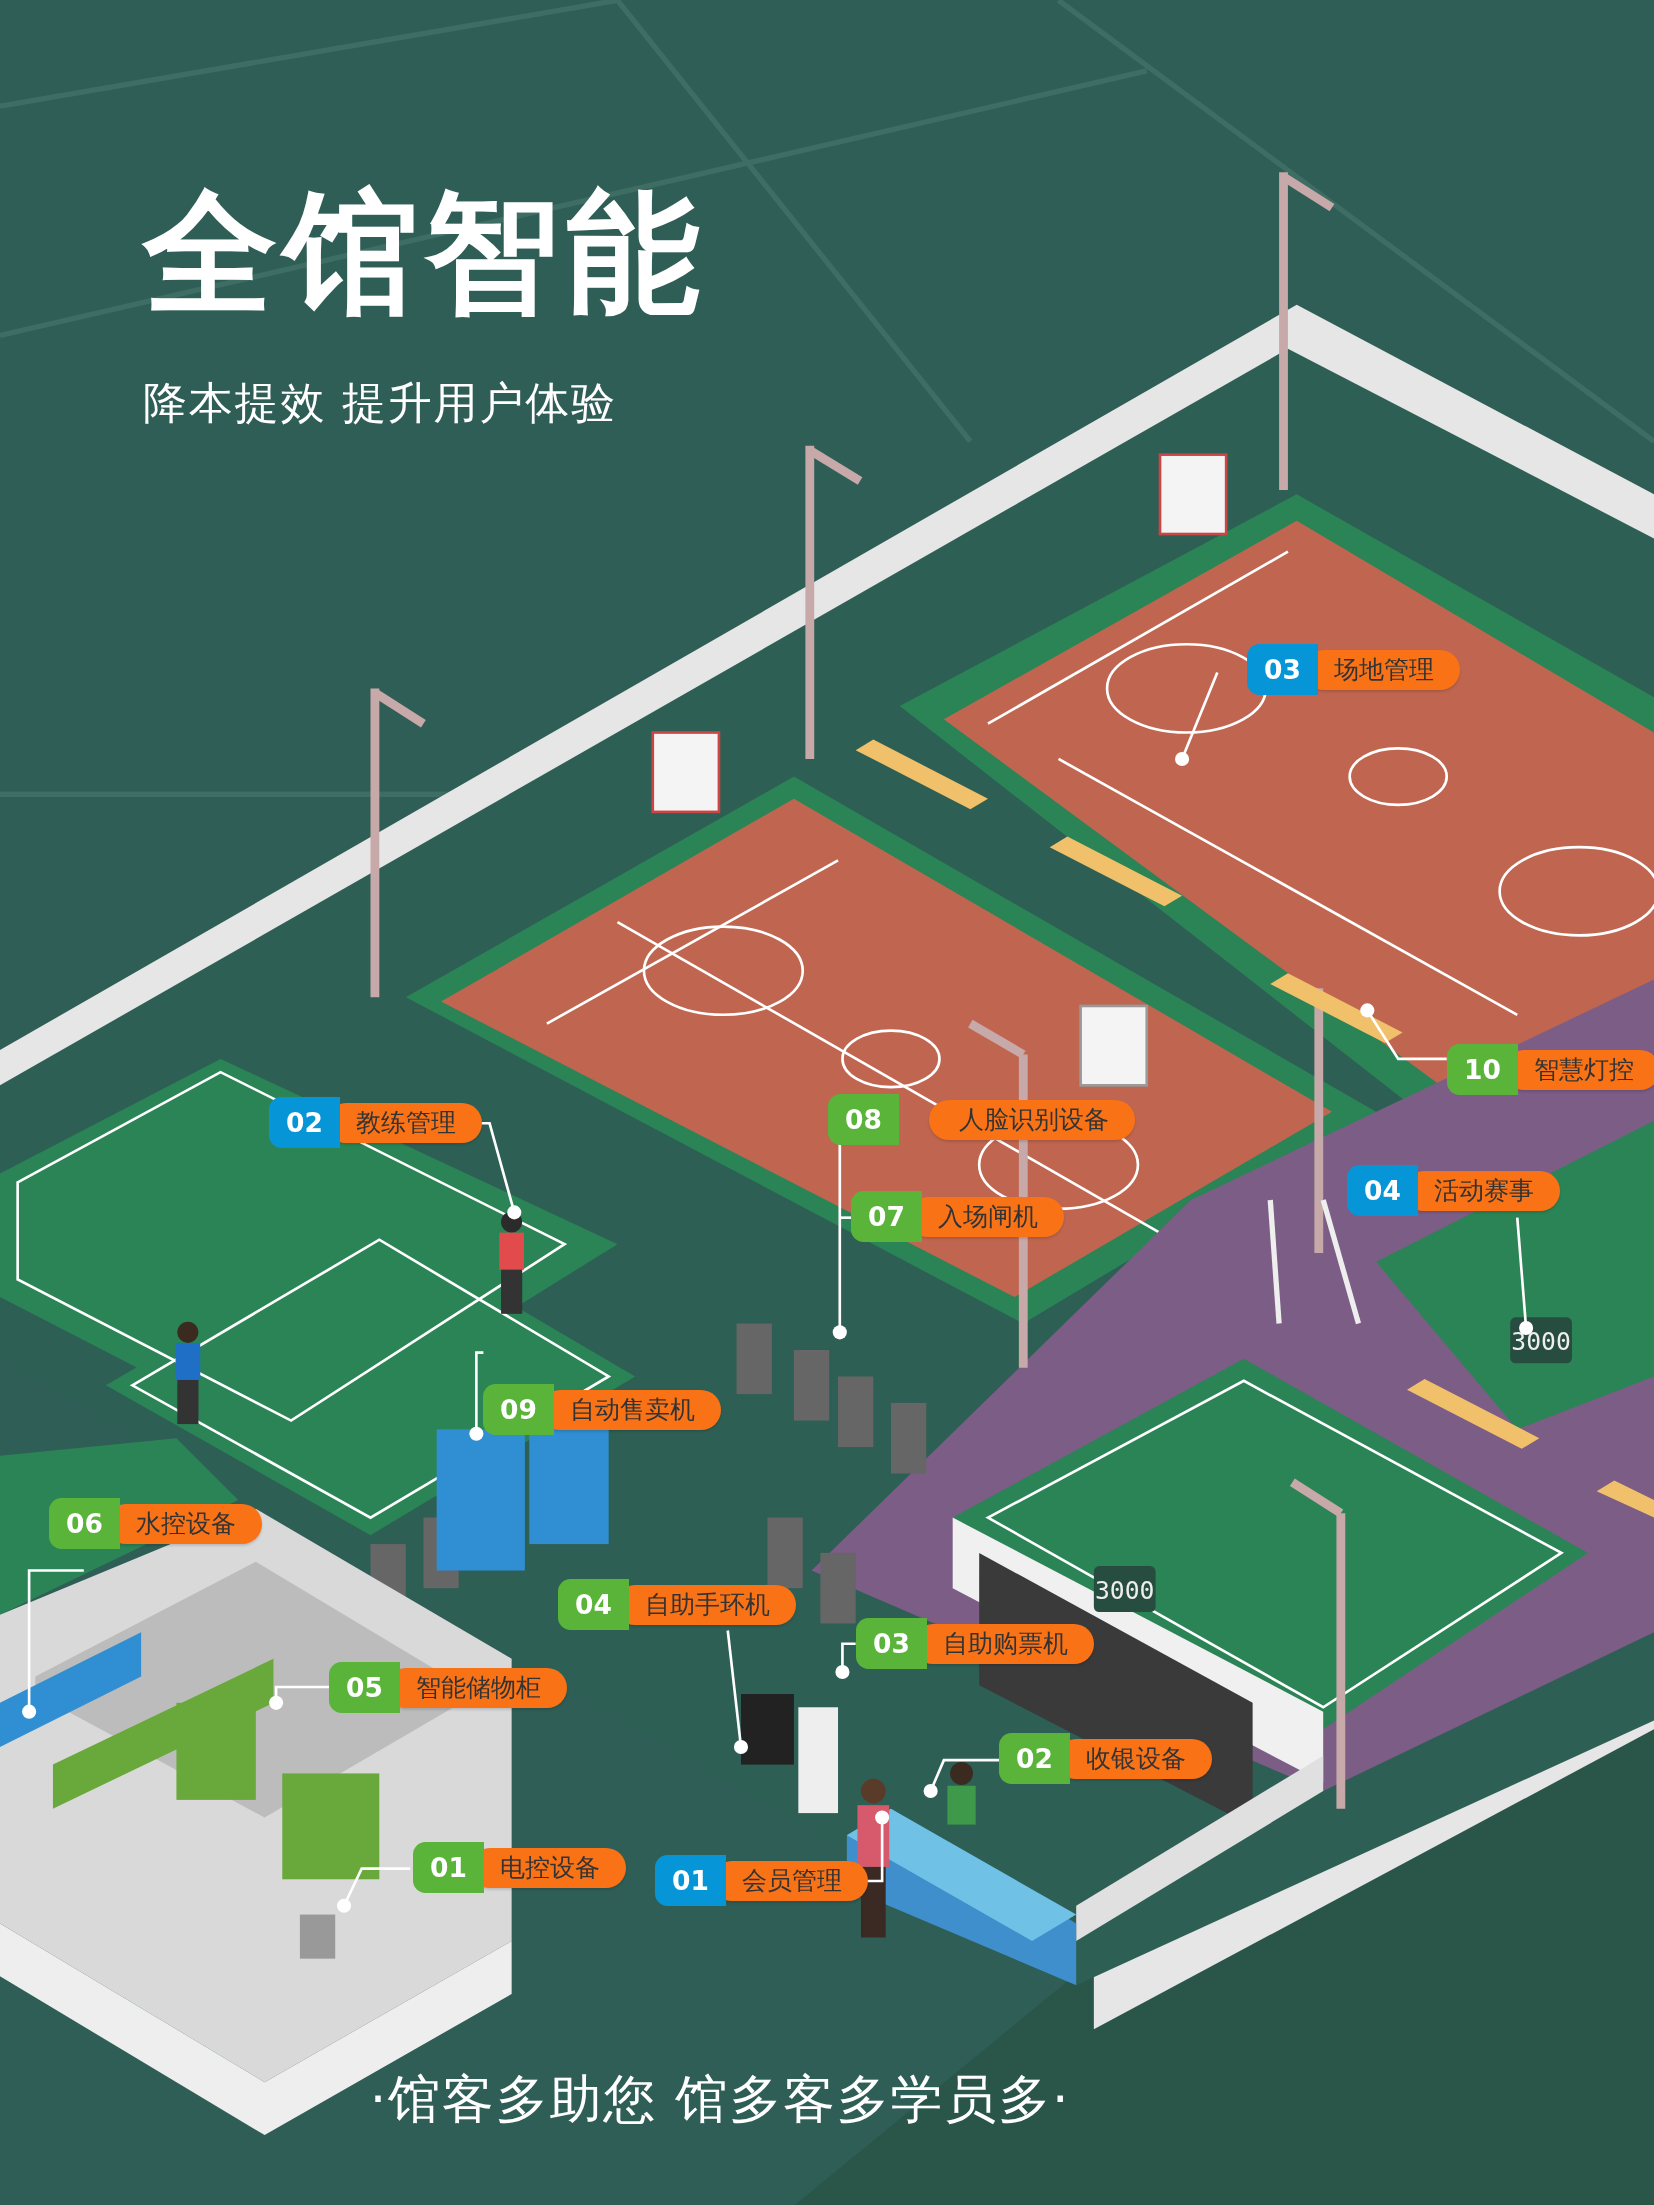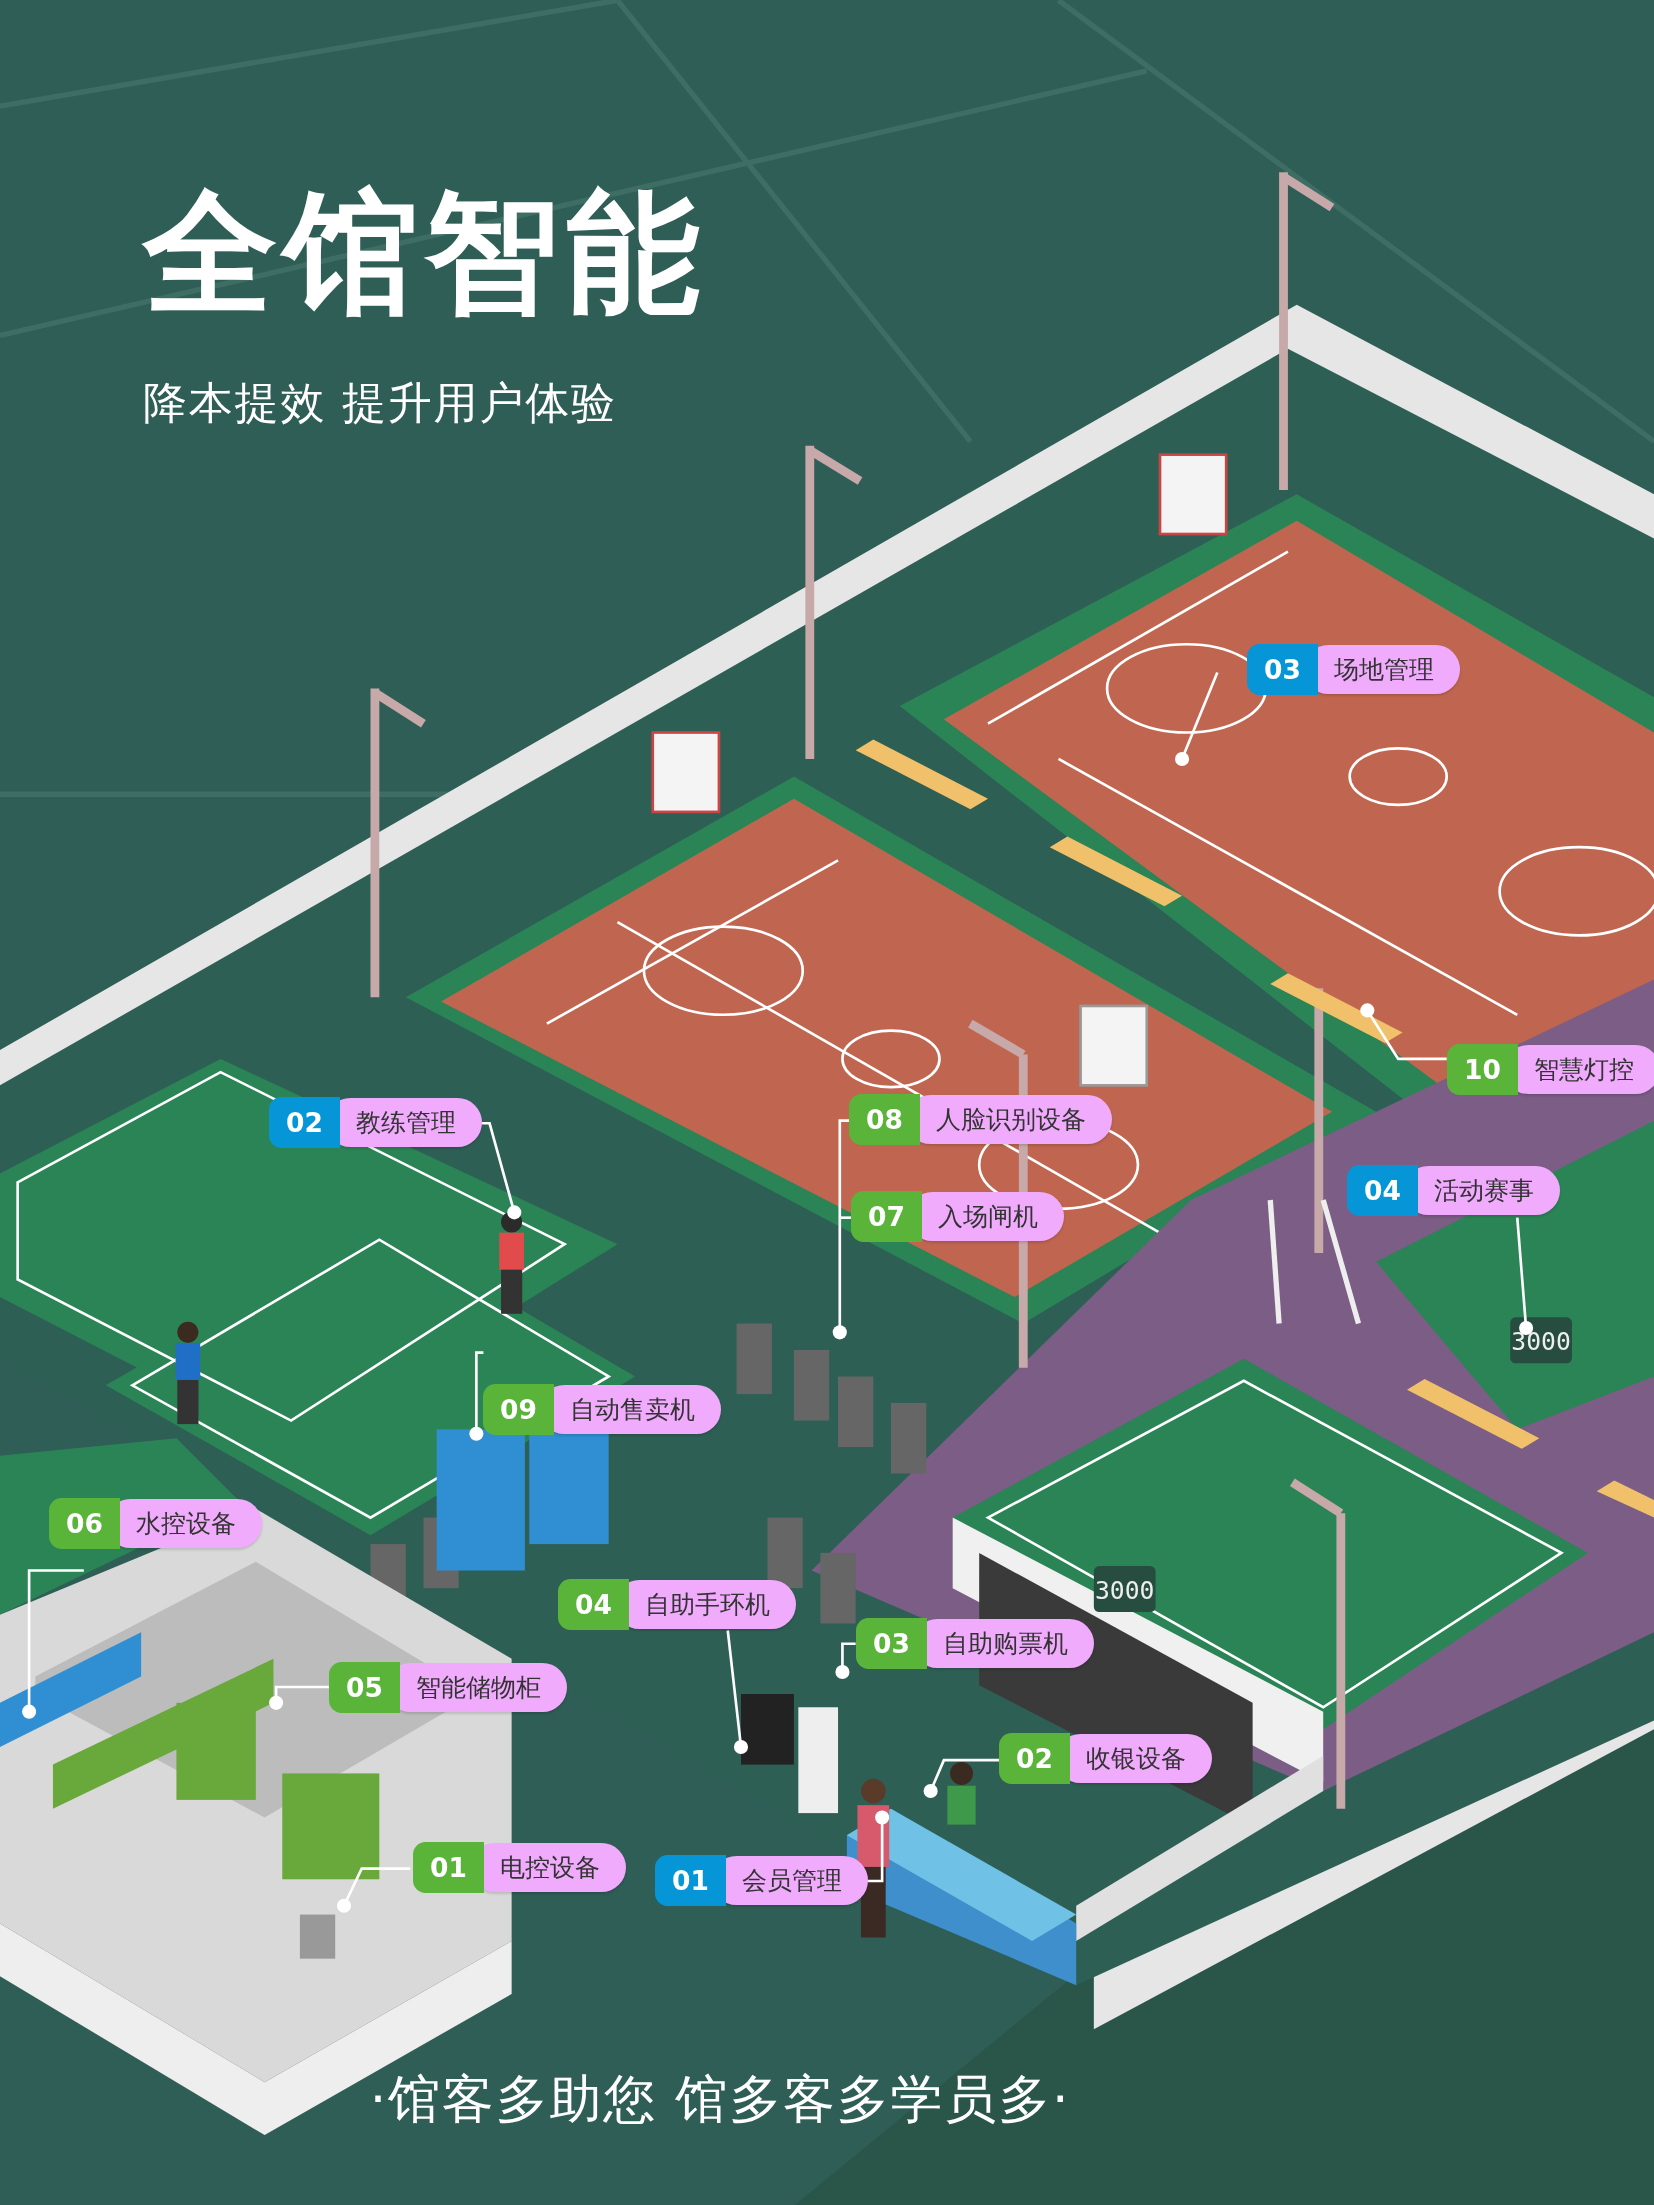--- a/index.html
+++ b/index.html
@@ -6,21 +6,21 @@
   body{width:1654px;height:2206px;overflow:hidden;position:relative;
        background:#2f5e56;font-family:"DejaVu Sans","Liberation Sans",sans-serif;}
   .bg{position:absolute;left:0;top:0;width:1654px;height:2206px;}
   .title{position:absolute;left:143px;top:196px;color:#fff;font-size:134px;font-weight:bold;
          letter-spacing:7px;line-height:1;margin:0;font-family:Liberation Mono, monospace;}
   .subtitle{position:absolute;left:143px;top:381px;color:#fff;font-size:44px;letter-spacing:1.8px;line-height:1;}
   .footer{position:absolute;left:0;width:1440px;top:2073px;text-align:center;color:#fff;font-size:52px;letter-spacing:1.8px;line-height:1;}
   .tag{position:absolute;display:flex;align-items:center;height:51px;}
   .tag .num{height:51px;min-width:49px;padding:0 17px;border-radius:12.4px 0 0 12.4px;color:#fff;font-size:26.5px;
             font-weight:bold;display:flex;align-items:center;justify-content:center;box-sizing:border-box;position:relative;z-index:2;}
-  .tag .lbl{height:49px;background:#f0abfc;border-radius:25px;margin-left:-14px;padding:0 26.5px 0 30px;color:#333;
+  .tag .lbl{height:40px;background:#f97316;border-radius:25px;margin-left:-14px;padding:0 26.5px 0 30px;color:#333;
             font-size:25px;display:flex;align-items:center;white-space:nowrap;box-shadow:0 1.8px 2.6px rgba(0,0,0,.15);}
   .green .num{background:#5ab43a;}
   .blue .num{background:#0696d8;}
 </style>
 </head>
 <body>
 
 <svg class="bg" viewBox="0 0 1875 2500" xmlns="http://www.w3.org/2000/svg">
 
   <rect x="0" y="0" width="1875" height="2500" fill="#2f5e56"></rect>
@@ -209,21 +209,21 @@
   <span class="lbl">教练管理</span>
 </div>
 <div class="tag blue" style="left:1247px;top:644px;">
   <span class="num">03</span>
   <span class="lbl">场地管理</span>
 </div>
 <div class="tag green" style="left:1447px;top:1044px;text-align:center;">
   <span class="num">10</span>
   <span class="lbl">智慧灯控</span>
 </div>
-<div class="tag green" style="left:849px;top:1094px;">
+<div class="tag green" style="left:828px;top:1094px;gap:44px;">
   <span class="num">08</span>
   <span class="lbl">人脸识别设备</span>
 </div>
 <div class="tag green" style="left:851px;top:1191px;justify-content:flex-end;">
   <span class="num">07</span>
   <span class="lbl">入场闸机</span>
 </div>
 <div class="tag blue" style="left:1347px;top:1165px;">
   <span class="num">04</span>
   <span class="lbl">活动赛事</span>

